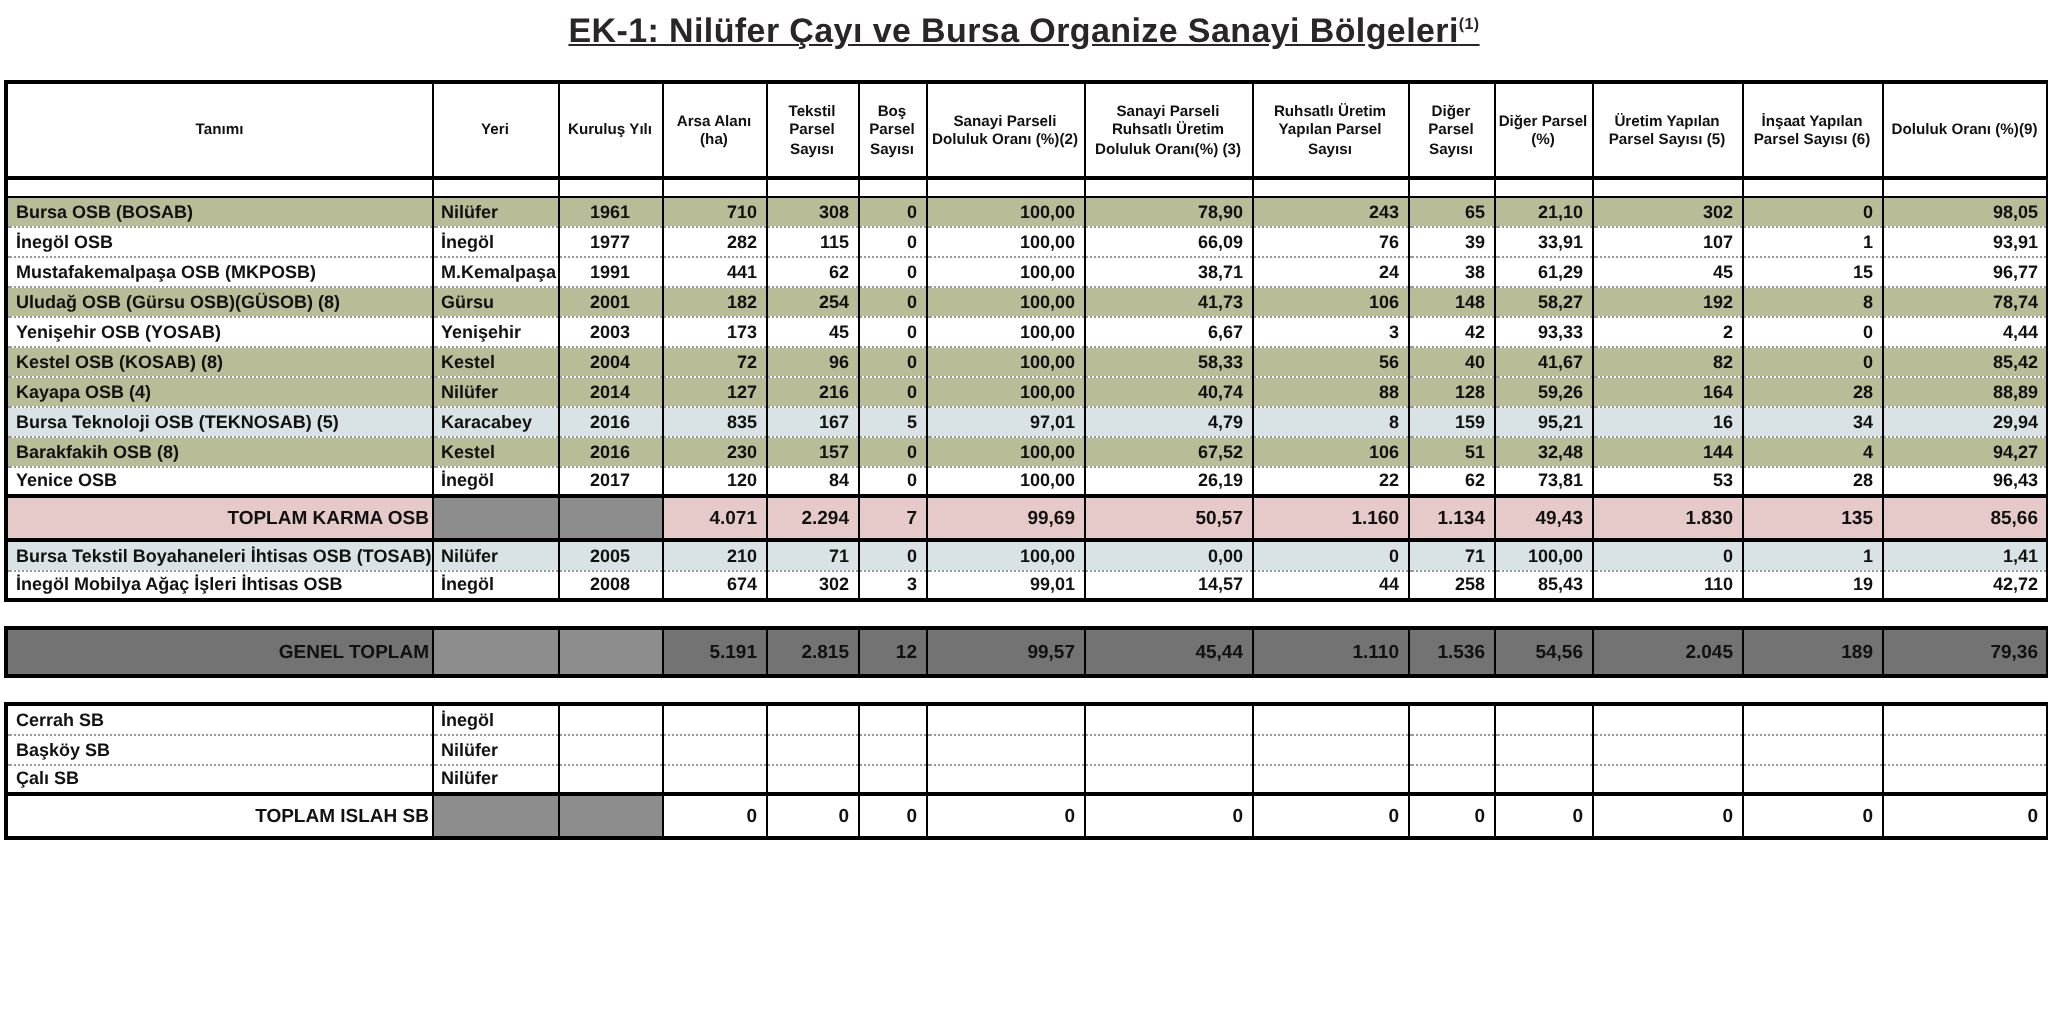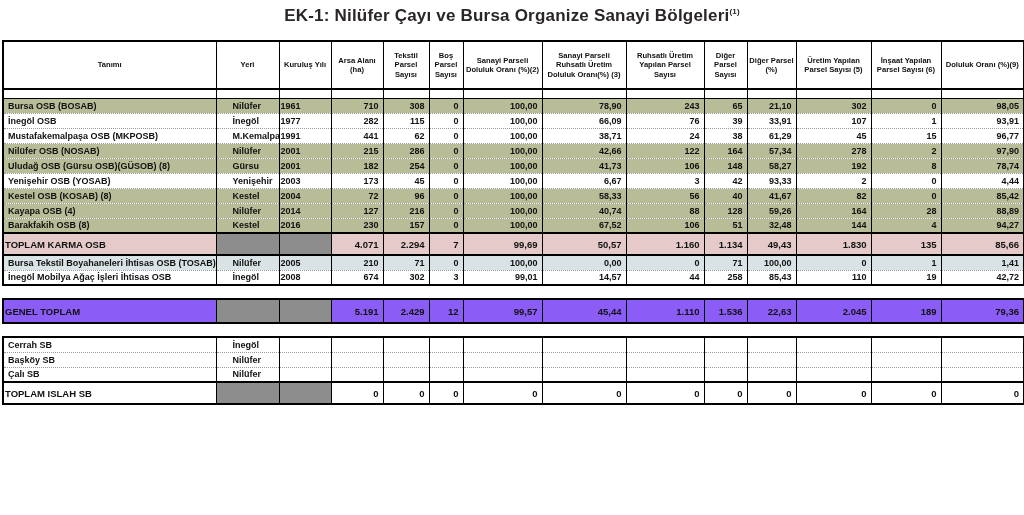--- a/index.html
+++ b/index.html
@@ -7,21 +7,21 @@
     position:relative;
     width:1024px;height:515px;
     background:#ffffff;
     font-family:"Liberation Sans", sans-serif;
     overflow:hidden;
   }
   .title-wrap{
     width:1024px;text-align:center;padding-top:6px;height:34px;
   }
   .title{
-    font-size:17px;font-weight:700;color:#2a2527;letter-spacing:.2px;
+    font-size:17px;font-weight:700;color:#2a2527;letter-spacing:.2px;text-decoration:underline;
   }
   .title sup{font-size:8px;font-weight:700;color:#2a2527;}
   table.tbl{
     border-collapse:collapse;table-layout:fixed;
     margin-left:2px;width:1021px;
     border:2px solid #000;
   }
   .tbl td,.tbl th{
     box-sizing:border-box;overflow:hidden;white-space:nowrap;
     border-left:1px solid #000;border-right:1px solid #000;
@@ -38,30 +38,30 @@
   tr.data td{
     height:15px;font-size:9px;font-weight:700;
     border-top:1px dotted #9a9a9a;border-bottom:1px dotted #9a9a9a;
   }
   tr.total td{
     height:22px;font-size:9.5px;font-weight:700;
     border-top:2px solid #000;border-bottom:2px solid #000;
   }
   tr.genel td{height:24px;}
   td.c-name{text-align:left;padding-left:4px;}
-  td.c-yeri{text-align:left;padding-left:16px;}
-  td.c-year{}
+  td.c-yeri{text-align:left;padding-left:4px;}
+  td.c-year{text-align:center;}
   td.c-num{text-align:right;padding-right:4px;}
-  td.c-label{text-align:left;}
+  td.c-label{text-align:right;}
   .tone-green{background:#b8bc97;}
   .tone-white{background:#ffffff;}
   .tone-blue{background:#d9e2e4;}
   .tone-pink{background:#e6caca;}
   .tone-khaki{background:#b2ae8e;}
-  .tone-silver{background:#8b5cf6;}
+  .tone-silver{background:#737373;}
   td.filler{background:#8d8d8d;}
   .gap{height:12px;}
 </style>
 </head>
 <body>
 
 <div class="page">
 
   <div class="title-wrap">
     <span class="title"><span>EK-1: Nilüfer Çayı ve Bursa Organize Sanayi Bölgeleri</span><sup>(1)</sup></span>
@@ -161,36 +161,20 @@
           <td class="c-num tone-white">100,00</td>
           <td class="c-num tone-white">38,71</td>
           <td class="c-num tone-white">24</td>
           <td class="c-num tone-white">38</td>
           <td class="c-num tone-white">61,29</td>
           <td class="c-num tone-white">45</td>
           <td class="c-num tone-white">15</td>
           <td class="c-num tone-white">96,77</td>
         </tr>
         <tr class="data">
-          <td class="c-name tone-green">Nilüfer OSB (NOSAB)</td>
-          <td class="c-yeri tone-green">Nilüfer</td>
-          <td class="c-year tone-green">2001</td>
-          <td class="c-num tone-green">215</td>
-          <td class="c-num tone-green">286</td>
-          <td class="c-num tone-green">0</td>
-          <td class="c-num tone-green">100,00</td>
-          <td class="c-num tone-green">42,66</td>
-          <td class="c-num tone-green">122</td>
-          <td class="c-num tone-green">164</td>
-          <td class="c-num tone-green">57,34</td>
-          <td class="c-num tone-green">278</td>
-          <td class="c-num tone-green">2</td>
-          <td class="c-num tone-green">97,90</td>
-        </tr>
-        <tr class="data">
           <td class="c-name tone-green">Uludağ OSB (Gürsu OSB)(GÜSOB) (8)</td>
           <td class="c-yeri tone-green">Gürsu</td>
           <td class="c-year tone-green">2001</td>
           <td class="c-num tone-green">182</td>
           <td class="c-num tone-green">254</td>
           <td class="c-num tone-green">0</td>
           <td class="c-num tone-green">100,00</td>
           <td class="c-num tone-green">41,73</td>
           <td class="c-num tone-green">106</td>
           <td class="c-num tone-green">148</td>
@@ -241,34 +225,66 @@
           <td class="c-num tone-green">100,00</td>
           <td class="c-num tone-green">40,74</td>
           <td class="c-num tone-green">88</td>
           <td class="c-num tone-green">128</td>
           <td class="c-num tone-green">59,26</td>
           <td class="c-num tone-green">164</td>
           <td class="c-num tone-green">28</td>
           <td class="c-num tone-green">88,89</td>
         </tr>
         <tr class="data">
+          <td class="c-name tone-blue">Bursa Teknoloji OSB (TEKNOSAB) (5)</td>
+          <td class="c-yeri tone-blue">Karacabey</td>
+          <td class="c-year tone-blue">2016</td>
+          <td class="c-num tone-blue">835</td>
+          <td class="c-num tone-blue">167</td>
+          <td class="c-num tone-blue">5</td>
+          <td class="c-num tone-blue">97,01</td>
+          <td class="c-num tone-blue">4,79</td>
+          <td class="c-num tone-blue">8</td>
+          <td class="c-num tone-blue">159</td>
+          <td class="c-num tone-blue">95,21</td>
+          <td class="c-num tone-blue">16</td>
+          <td class="c-num tone-blue">34</td>
+          <td class="c-num tone-blue">29,94</td>
+        </tr>
+        <tr class="data">
           <td class="c-name tone-green">Barakfakih OSB (8)</td>
           <td class="c-yeri tone-green">Kestel</td>
           <td class="c-year tone-green">2016</td>
           <td class="c-num tone-green">230</td>
           <td class="c-num tone-green">157</td>
           <td class="c-num tone-green">0</td>
           <td class="c-num tone-green">100,00</td>
           <td class="c-num tone-green">67,52</td>
           <td class="c-num tone-green">106</td>
           <td class="c-num tone-green">51</td>
           <td class="c-num tone-green">32,48</td>
           <td class="c-num tone-green">144</td>
           <td class="c-num tone-green">4</td>
           <td class="c-num tone-green">94,27</td>
+        </tr>
+        <tr class="data">
+          <td class="c-name tone-white">Yenice OSB</td>
+          <td class="c-yeri tone-white">İnegöl</td>
+          <td class="c-year tone-white">2017</td>
+          <td class="c-num tone-white">120</td>
+          <td class="c-num tone-white">84</td>
+          <td class="c-num tone-white">0</td>
+          <td class="c-num tone-white">100,00</td>
+          <td class="c-num tone-white">26,19</td>
+          <td class="c-num tone-white">22</td>
+          <td class="c-num tone-white">62</td>
+          <td class="c-num tone-white">73,81</td>
+          <td class="c-num tone-white">53</td>
+          <td class="c-num tone-white">28</td>
+          <td class="c-num tone-white">96,43</td>
         </tr>
         <tr class="total">
           <td class="c-label tone-pink">TOPLAM KARMA OSB</td>
           <td class="c-yeri filler"></td>
           <td class="c-year filler"></td>
           <td class="c-num tone-pink">4.071</td>
           <td class="c-num tone-pink">2.294</td>
           <td class="c-num tone-pink">7</td>
           <td class="c-num tone-pink">99,69</td>
           <td class="c-num tone-pink">50,57</td>
@@ -330,27 +346,27 @@
         <col style="width: 75px;">
         <col style="width: 70px;">
         <col style="width: 83px;">
       </colgroup>
       <tbody>
         <tr class="total genel">
           <td class="c-label tone-silver">GENEL TOPLAM</td>
           <td class="c-yeri filler"></td>
           <td class="c-year filler"></td>
           <td class="c-num tone-silver">5.191</td>
-          <td class="c-num tone-silver">2.429</td>
+          <td class="c-num tone-silver">2.815</td>
           <td class="c-num tone-silver">12</td>
           <td class="c-num tone-silver">99,57</td>
           <td class="c-num tone-silver">45,44</td>
           <td class="c-num tone-silver">1.110</td>
           <td class="c-num tone-silver">1.536</td>
-          <td class="c-num tone-silver">22,63</td>
+          <td class="c-num tone-silver">54,56</td>
           <td class="c-num tone-silver">2.045</td>
           <td class="c-num tone-silver">189</td>
           <td class="c-num tone-silver">79,36</td>
         </tr>
       </tbody>
     </table>
   <div class="gap"></div>
   <table class="tbl" id="islah-table">
       <colgroup>
         <col style="width: 213px;">

